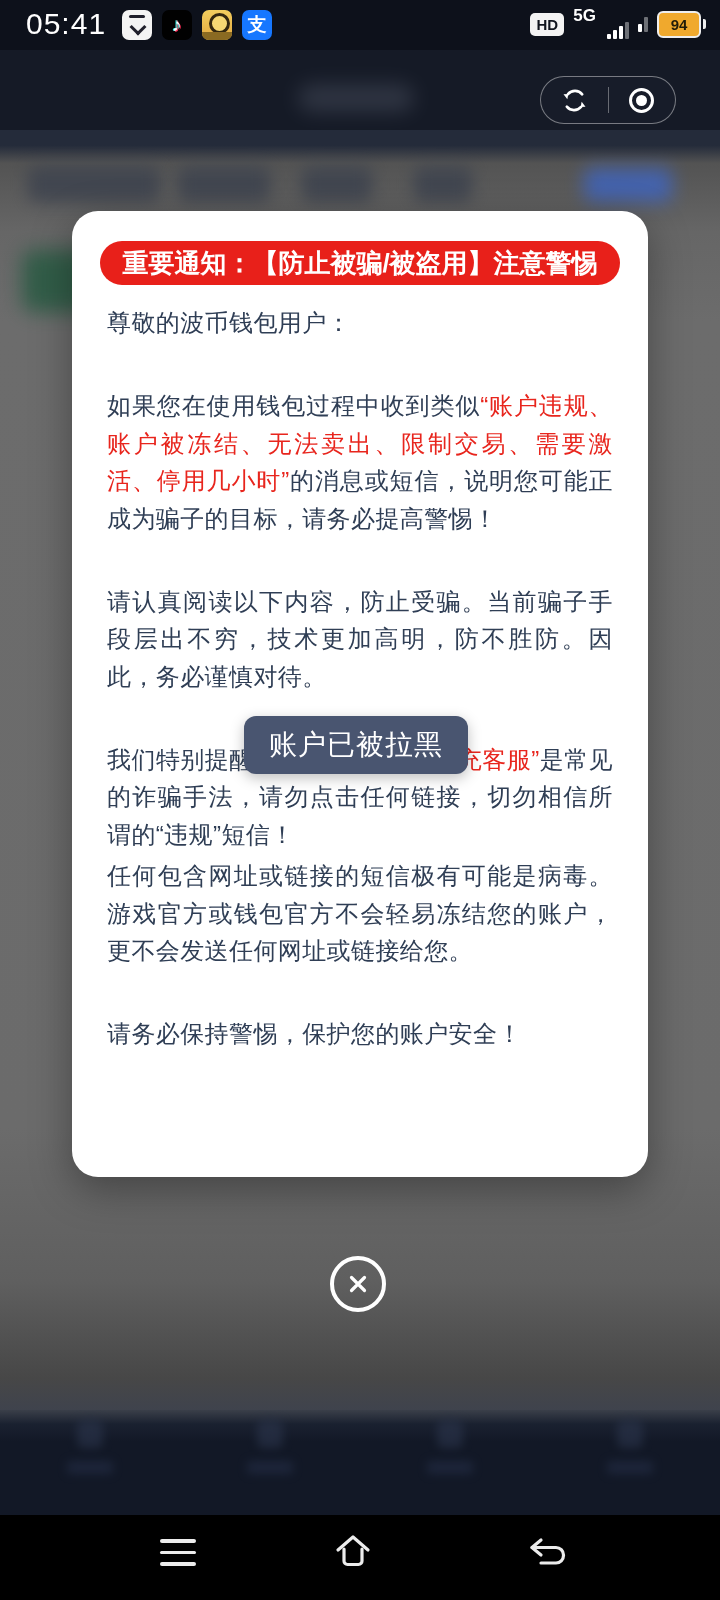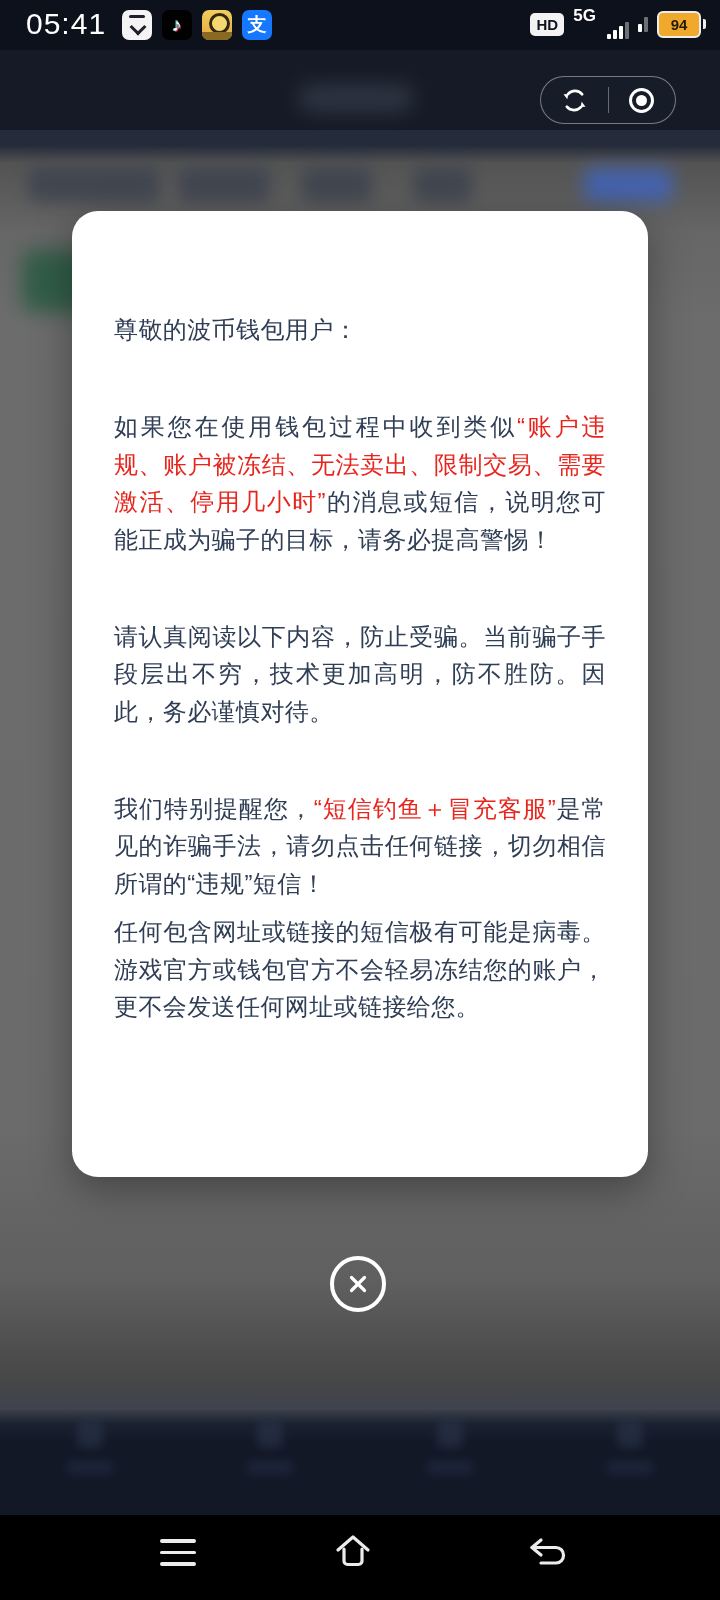--- a/index.html
+++ b/index.html
@@ -57,21 +57,21 @@
   .blob-green{left:22px;top:120px;width:70px;height:62px;border-radius:12px;background:#2c5c45;opacity:.9;filter:blur(10px);}
   
   .modal{position:absolute;left:72px;top:211px;width:576px;height:966px;background:#fff;
     border-radius:26px;box-shadow:0 12px 40px rgba(0,0,0,.35);}
   .banner{position:absolute;left:28px;top:30px;width:520px;height:44px;border-radius:22px;
     background:#e8201a;color:#fff;font-size:26px;font-weight:700;letter-spacing:0px;
     display:flex;align-items:center;justify-content:center;white-space:nowrap;}
   .notice-body{position:absolute;left:31px;top:89px;width:514px;
     font-size:24px;line-height:37.5px;letter-spacing:.4px;color:#2f3e55;
     text-align:justify;word-break:break-all;}
-  .notice-body p{margin:11px;}
+  .notice-body p{margin:4px;}
   .notice-body .blank{height:37.5px;}
   .notice-body .red{color:#e8251d;}
   
   .toast{position:absolute;left:244px;top:716px;width:224px;height:58px;border-radius:12px;
     background:#495570;color:#fff;font-size:28px;letter-spacing:1px;
     display:flex;align-items:center;justify-content:center;box-shadow:0 4px 14px rgba(0,0,0,.25);}
   
   .close-btn{position:absolute;left:330px;top:1256px;width:56px;height:56px;border-radius:50%;
     border:4px solid #fff;box-sizing:border-box;display:flex;align-items:center;justify-content:center;
     background:transparent;cursor:pointer;}
@@ -155,33 +155,36 @@
   <div class="dim-content">
     <div class="blur-blob chip1"></div>
     <div class="blur-blob chip2"></div>
     <div class="blur-blob chip3"></div>
     <div class="blur-blob chip4"></div>
     <div class="blur-blob chip-blue"></div>
     <div class="blur-blob blob-green"></div>
   </div>
 
   <div class="modal">
+    <div class="banner">重要通知：【防止被骗/被盗用】注意警惕</div>
     <div class="notice-body">
         <p><span>尊敬的波币钱包用户：</span></p>
         <div class="blank"></div>
         <p><span>如果您在使用钱包过程中收到类似</span><span class="red">“账户违规、账户被冻结、无法卖出、限制交易、需要激活、停用几小时”</span><span>的消息或短信，说明您可能正成为骗子的目标，请务必提高警惕！</span></p>
         <div class="blank"></div>
         <p><span>请认真阅读以下内容，防止受骗。当前骗子手段层出不穷，技术更加高明，防不胜防。因此，务必谨慎对待。</span></p>
         <div class="blank"></div>
         <p><span>我们特别提醒您，</span><span class="red">“短信钓鱼＋冒充客服”</span><span>是常见的诈骗手法，请勿点击任何链接，切勿相信所谓的“违规”短信！</span></p>
         <p><span>任何包含网址或链接的短信极有可能是病毒。游戏官方或钱包官方不会轻易冻结您的账户，更不会发送任何网址或链接给您。</span></p>
         <div class="blank"></div>
-      </div>
-  </div>
-
+        <p><span>请务必保持警惕，保护您的账户安全！</span></p>
+      </div>
+  </div>
+
+  <div class="toast">账户已被拉黑</div>
 
   <div class="close-btn">
     <svg width="22" height="22" viewBox="0 0 22 22">
       <path d="M4.5 4.5 L17.5 17.5 M17.5 4.5 L4.5 17.5" stroke="#fff" stroke-width="3.2" stroke-linecap="round"></path>
     </svg>
   </div>
 
   <div class="tab-bar">
     <div class="items">
       <div class="tab-item">

